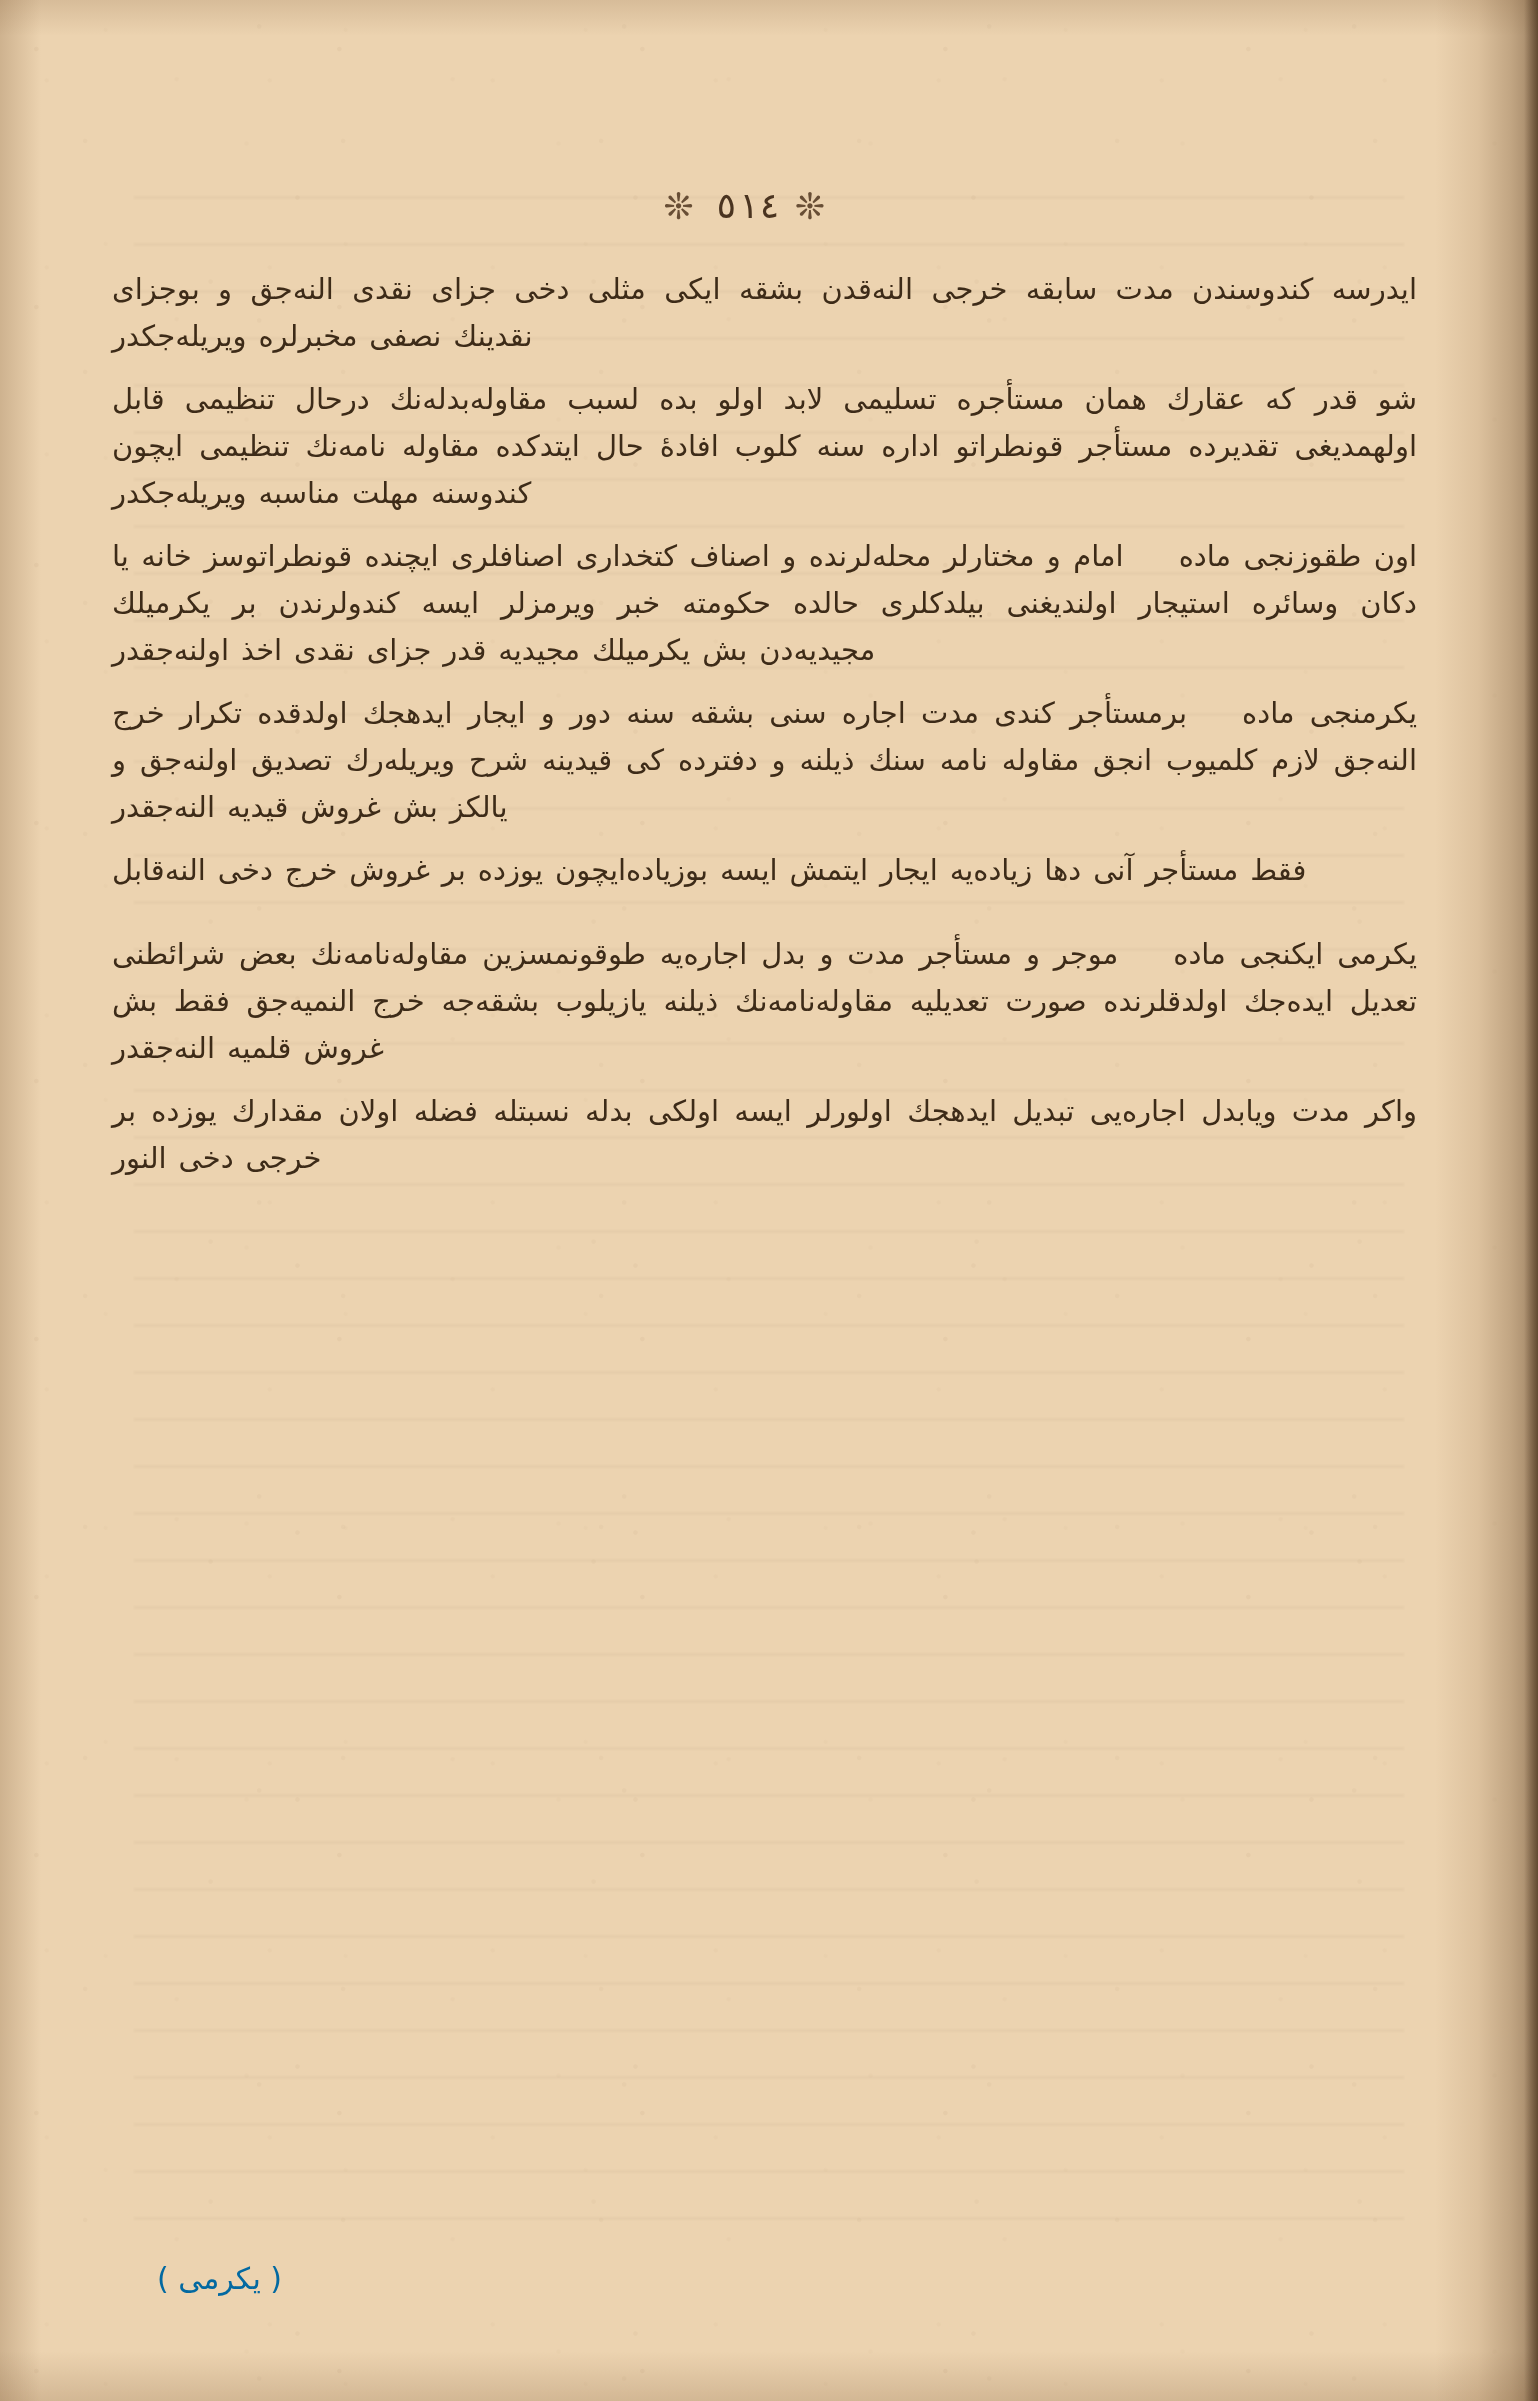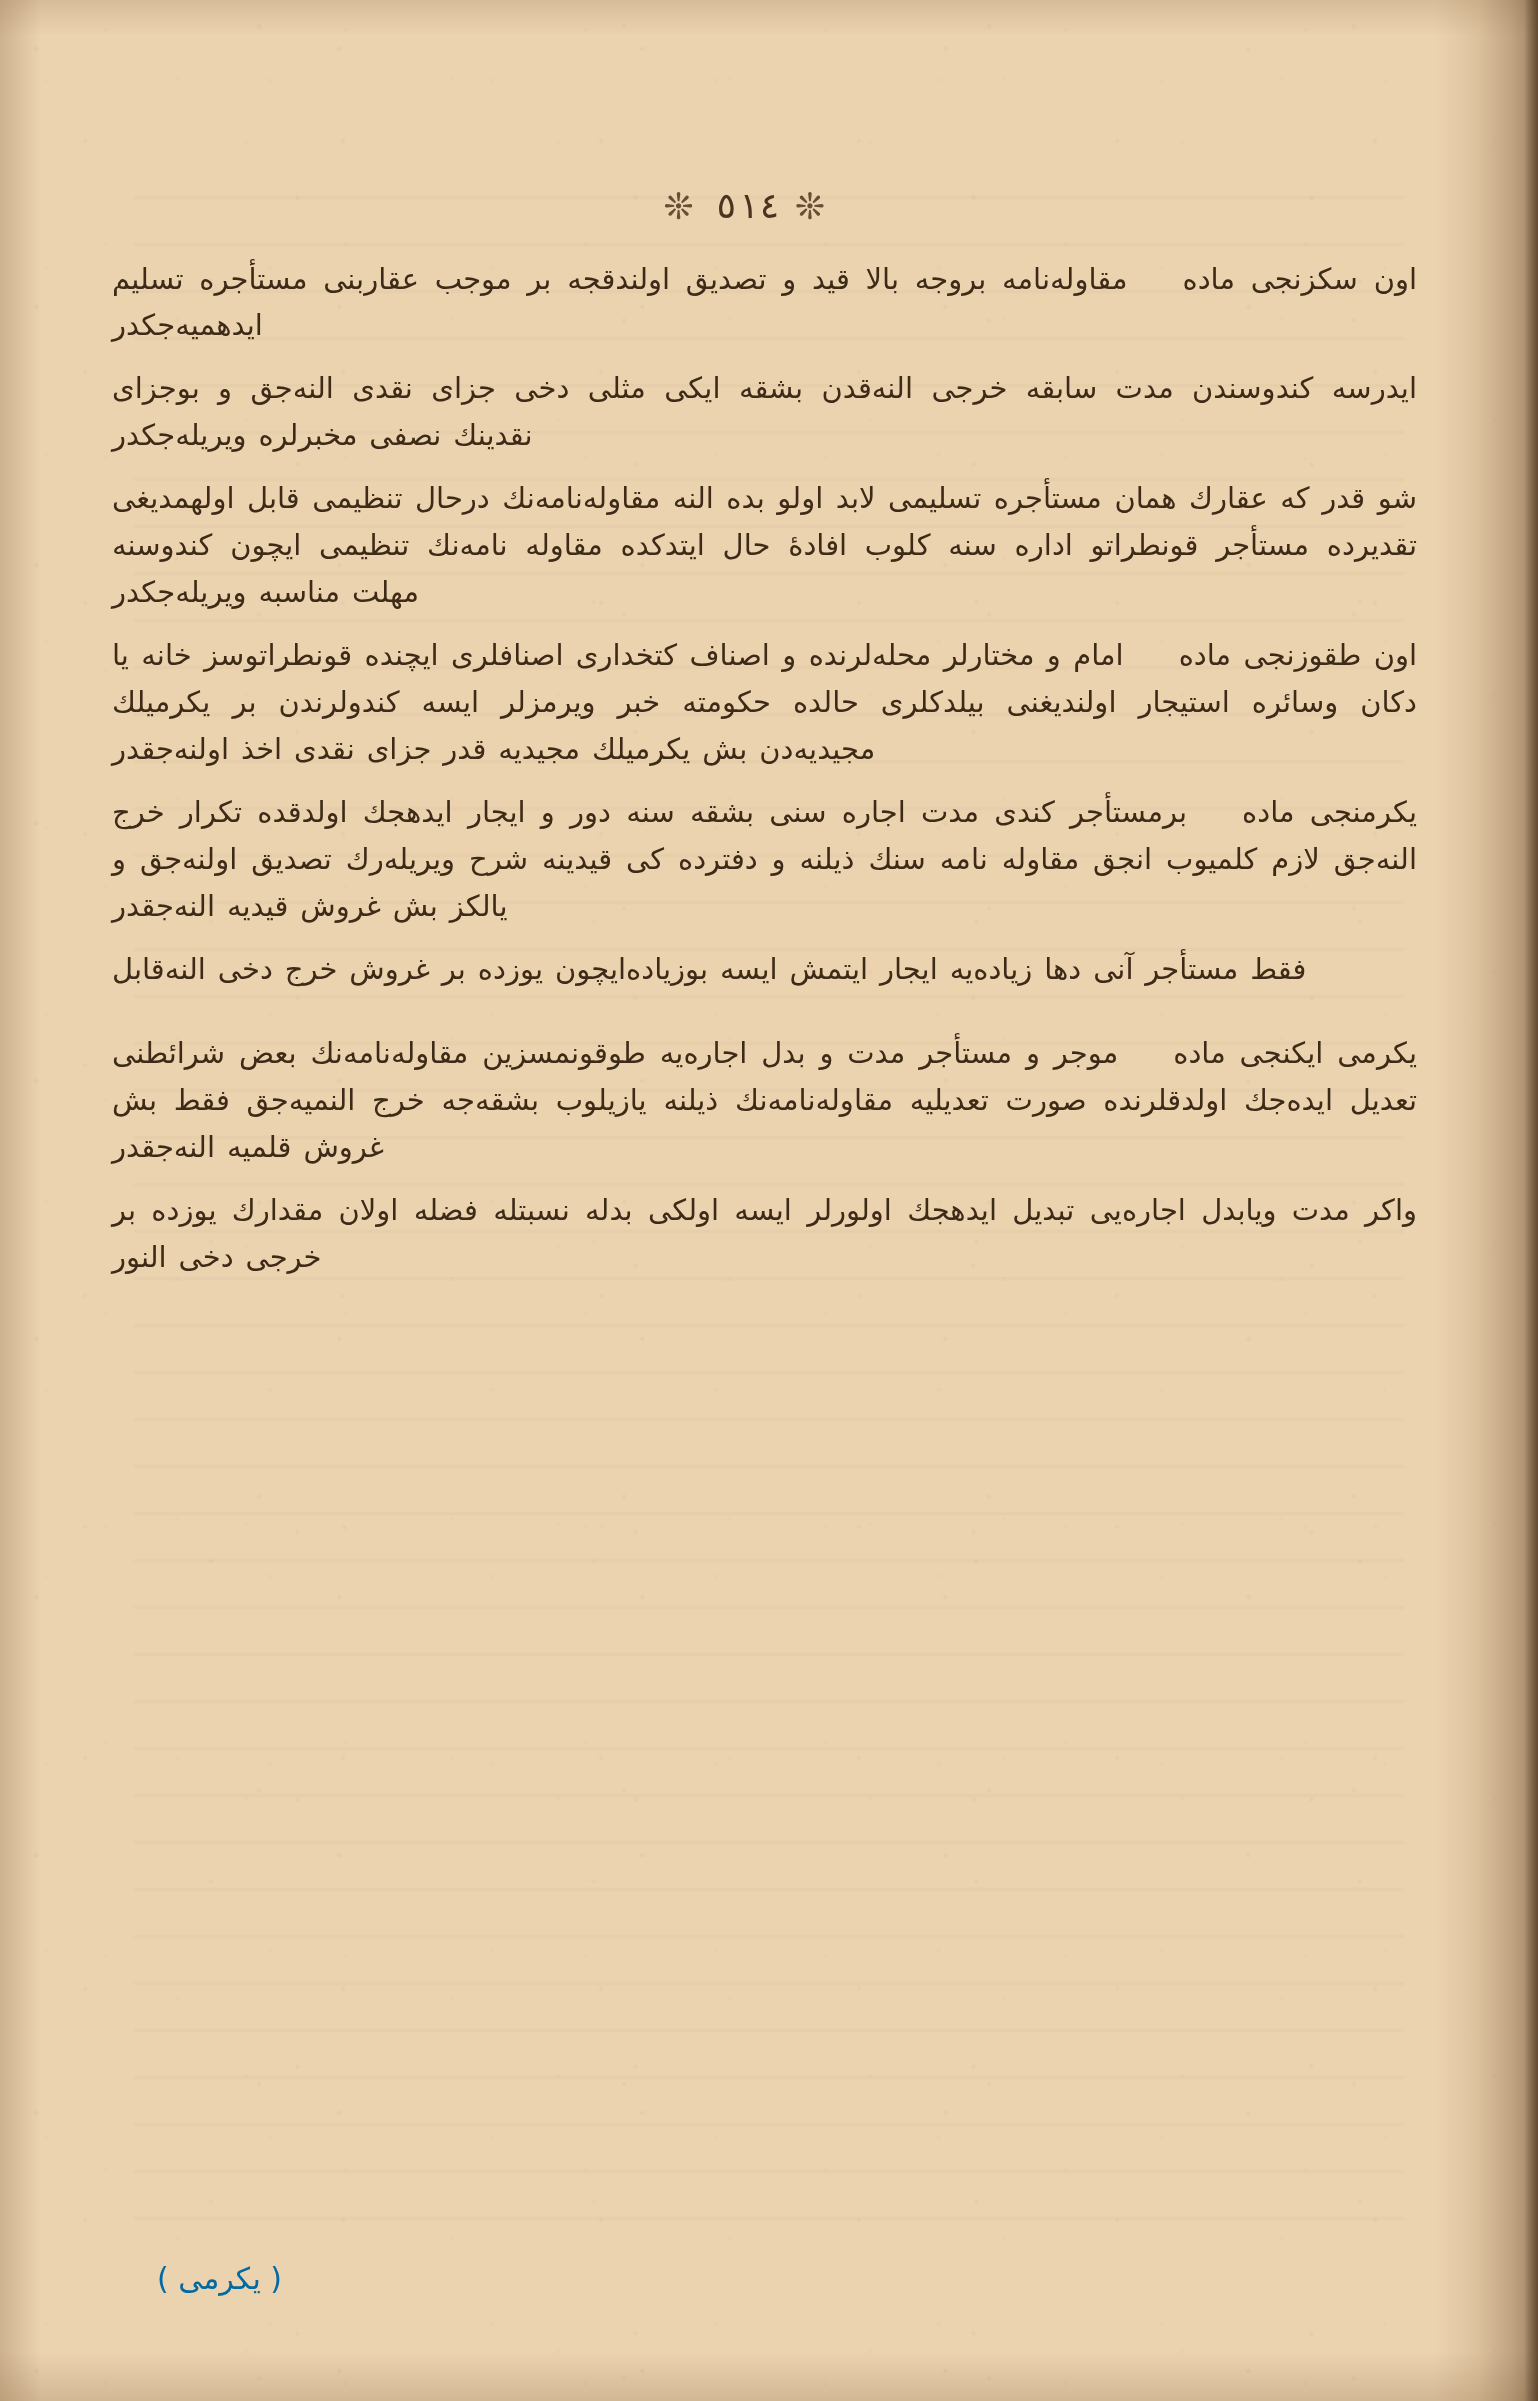--- a/index.html
+++ b/index.html
@@ -193,25 +193,24 @@
 
   <div class="text-block">
 
     <div class="page-head">
       <span class="floret left">❊</span>
       <span class="page-number">٥١٤</span>
       <span class="floret">❊</span>
     </div>
 
     <div id="blocks-host">
-        <p class="para tail-left"><span class="article-head">اون سكزنجی ماده</span><span class="rubric-gap"></span><span>مقاوله‌نامه بروجه بالا قید و تصدیق اولندقجه بر موجب </span><span>عقاربنی مستأجره تسلیم ایدهمیه‌جكدر </span></p>
         <div class="para-gap"></div>
         <p class="para tail-left"><span>ایدرسه كندوسندن مدت سابقه خرجی النه‌قدن بشقه ایكی مثلی دخی جزای </span><span>نقدی النه‌جق و بوجزای نقدینك نصفی مخبرلره ویریله‌جكدر </span></p>
         <div class="para-gap"></div>
-        <p class="para tail-left"><span>شو قدر كه عقارك همان مستأجره تسلیمی لابد اولو بده النه مقاوله‌نامه‌نك </span><span>درحال تنظیمی قابل اولهمدیغی تقدیرده مستأجر قونطراتو اداره سنه كلوب </span><span>افادهٔ حال ایتدكده مقاوله نامه‌نك تنظیمی ایچون كندوسنه مهلت مناسبه </span><span>ویریله‌جكدر </span></p>
+        <p class="para tail-left"><span>شو قدر كه عقارك همان مستأجره تسلیمی لابد اولو بده لسبب مقاوله‌بدله‌نك </span><span>درحال تنظیمی قابل اولهمدیغی تقدیرده مستأجر قونطراتو اداره سنه كلوب </span><span>افادهٔ حال ایتدكده مقاوله نامه‌نك تنظیمی ایچون كندوسنه مهلت مناسبه </span><span>ویریله‌جكدر </span></p>
         <div class="para-gap"></div>
         <p class="para tail-left"><span class="article-head">اون طقوزنجی ماده</span><span class="rubric-gap"></span><span>امام و مختارلر محله‌لرنده و اصناف كتخداری اصنافلری </span><span>ایچنده قونطراتوسز خانه یا دكان وسائره استیجار اولندیغنی بیلدكلری حالده </span><span>حكومته خبر ویرمزلر ایسه كندولرندن بر یكرمیلك مجیدیه‌دن بش یكرمیلك </span><span>مجیدیه قدر جزای نقدی اخذ اولنه‌جقدر </span></p>
         <div class="para-gap"></div>
         <p class="para tail-left"><span class="article-head">یكرمنجی ماده</span><span class="rubric-gap"></span><span>برمستأجر كندی مدت اجاره سنی بشقه سنه دور و ایجار </span><span>ایدهجك اولدقده تكرار خرج النه‌جق لازم كلمیوب انجق مقاوله نامه سنك </span><span>ذیلنه و دفترده كی قیدینه شرح ویریله‌رك تصدیق اولنه‌جق و یالكز بش </span><span>غروش قیدیه النه‌جقدر </span></p>
         <div class="para-gap"></div>
         <p class="para tail-left"><span>فقط مستأجر آنی دها زیاده‌یه ایجار ایتمش ایسه بوزیاده‌ایچون یوزده بر غروش </span><span>خرج دخی النه‌قابل </span></p>
         <div class="para-gap"></div>
         <div class="para-gap"></div>
         <div class="para-gap"></div>
         <p class="para tail-left"><span class="article-head">یكرمی ایكنجی ماده</span><span class="rubric-gap"></span><span>موجر و مستأجر مدت و بدل اجاره‌یه طوقونمسزین </span><span>مقاوله‌نامه‌نك بعض شرائطنی تعدیل ایده‌جك اولدقلرنده صورت تعدیلیه </span><span>مقاوله‌نامه‌نك ذیلنه یازیلوب بشقه‌جه خرج النمیه‌جق فقط بش غروش قلمیه </span><span>النه‌جقدر </span></p>

